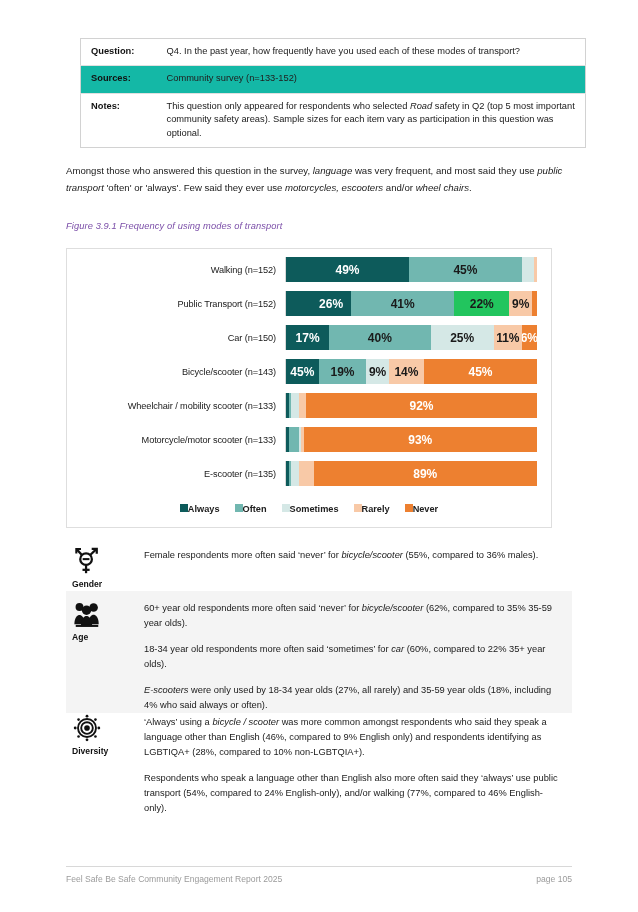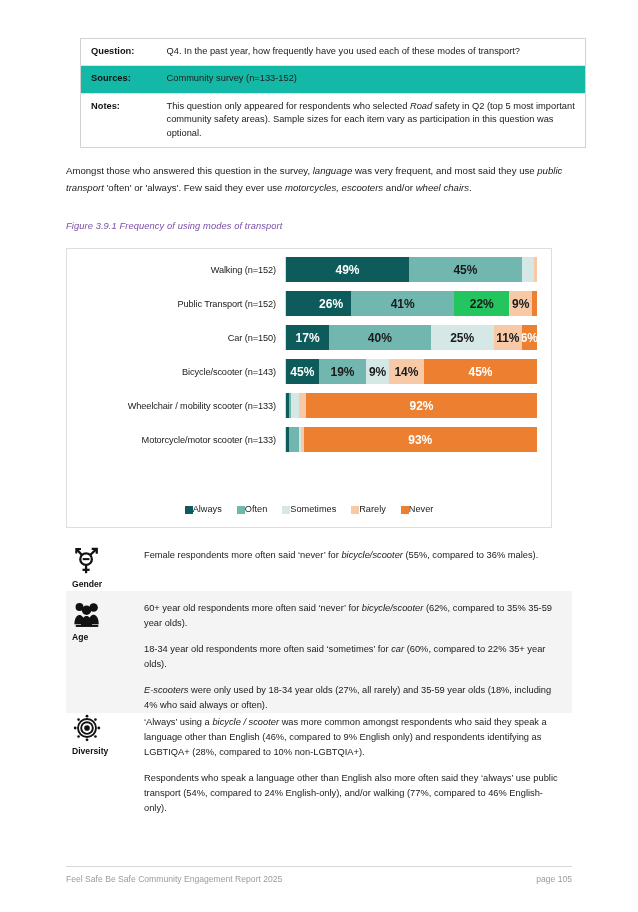--- a/index.html
+++ b/index.html
@@ -70,21 +70,21 @@
   .seg {
     height:100%; display:flex; align-items:center; justify-content:center;
     font-size:12px; font-weight:bold; overflow:hidden;
     white-space:nowrap;
   }
   .legend {
     position:absolute; left:0; bottom:13px; width:100%;
     display:flex; justify-content:center; gap:15px;
     font-size:9.2px; color:#202020;
   }
-  .legend-item { display:flex; align-items:flex-end; gap:0; }
+  .legend-item { display:flex; align-items:flex-start; gap:0;font-weight:bold; }
   .swatch { width:8px; height:8px; display:inline-block; }
 
   
   .demo { position:absolute; left:66px; width:506px; display:flex; }
   .demo-icon-col {
     width:78px; padding-top:8px; padding-left:6px;
     display:flex; flex-direction:column; align-items:flex-start;
   }
   .demo-icon { width:30px; height:30px; }
   .demo-icon-label {
@@ -184,20 +184,30 @@
             </div>
           </div>
           <div class="brow">
             <div class="cat-label">Motorcycle/motor scooter (n=133)</div>
             <div class="bar">
               <div class="seg" style="width: 1%; background: rgb(13, 91, 91); color: rgb(255, 255, 255);"></div>
               <div class="seg" style="width: 4%; background: rgb(113, 183, 176); color: rgb(26, 26, 26);"></div>
               <div class="seg" style="width: 1%; background: rgb(213, 232, 230); color: rgb(26, 26, 26);"></div>
               <div class="seg" style="width: 1%; background: rgb(248, 201, 167); color: rgb(26, 26, 26);"></div>
               <div class="seg" style="width: 93%; background: rgb(237, 128, 48); color: rgb(255, 255, 255);">93%</div>
+            </div>
+          </div>
+          <div class="brow">
+            <div class="cat-label">E-scooter (n=135)</div>
+            <div class="bar">
+              <div class="seg" style="width: 1%; background: rgb(13, 91, 91); color: rgb(255, 255, 255);"></div>
+              <div class="seg" style="width: 1%; background: rgb(113, 183, 176); color: rgb(26, 26, 26);"></div>
+              <div class="seg" style="width: 3%; background: rgb(213, 232, 230); color: rgb(26, 26, 26);"></div>
+              <div class="seg" style="width: 6%; background: rgb(248, 201, 167); color: rgb(26, 26, 26);"></div>
+              <div class="seg" style="width: 89%; background: rgb(237, 128, 48); color: rgb(255, 255, 255);">89%</div>
             </div>
           </div>
         </div>
       <div class="legend" id="chart-legend">
           <span class="legend-item">
             <span class="swatch" style="background: rgb(13, 91, 91);"></span>
             <span>Always</span>
           </span>
           <span class="legend-item">
             <span class="swatch" style="background: rgb(113, 183, 176);"></span>

